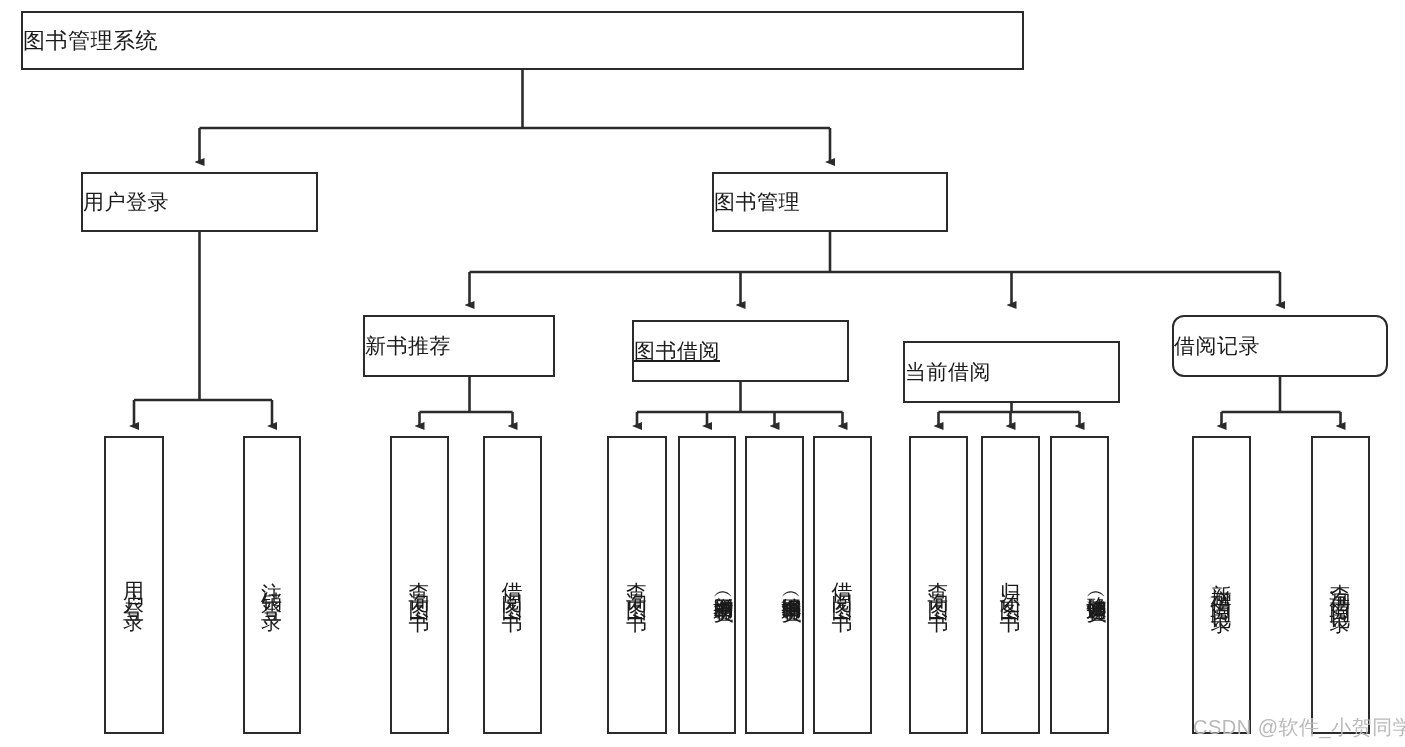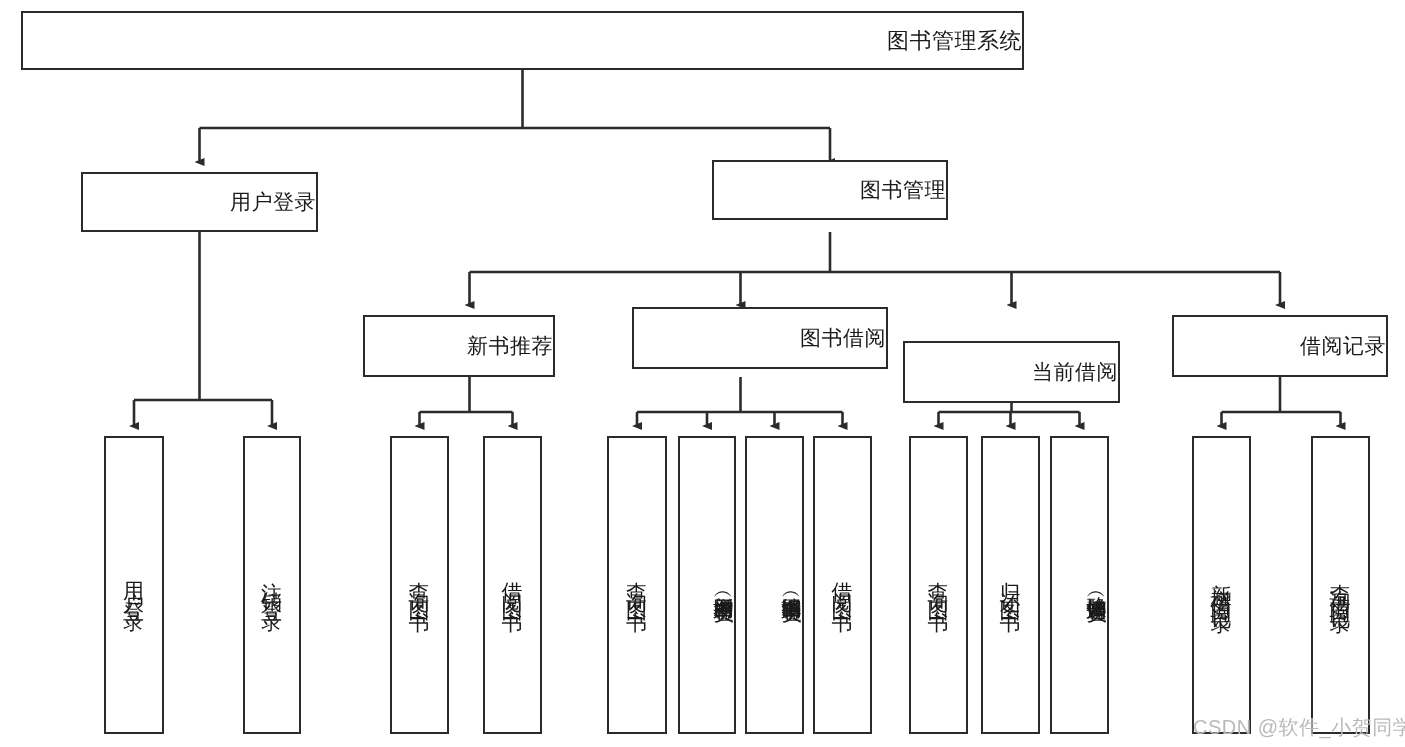--- a/index.html
+++ b/index.html
@@ -25,21 +25,21 @@
     height: 747px;
     pointer-events: none;
   }
   .node {
     position: absolute;
     box-sizing: border-box;
     background: #ffffff;
     border: 2px solid #2b2b2b;
     display: flex;
     align-items: center;
-    justify-content: flex-end;
+    justify-content: flex-start;
     color: #1a1a1a;
   }
   .node.horiz {
     font-size: 21px;
     letter-spacing: 0.5px;
   }
   .node.root {
     font-size: 22px;
   }
   .node.leaf {
@@ -116,33 +116,33 @@
       </g>
   </svg>
 
   <div id="nodes">
       <div class="node root horiz" style="left: 21px; top: 11px; width: 1003px; height: 59px;">
         <span class="htext">图书管理系统</span>
       </div>
       <div class="node horiz" style="left: 81px; top: 172px; width: 237px; height: 60px;">
         <span class="htext">用户登录</span>
       </div>
-      <div class="node horiz" style="left: 712px; top: 160px; width: 236px; height: 60px;">
+      <div class="node horiz" style="left: 712px; top: 172px; width: 236px; height: 60px;">
         <span class="htext">图书管理</span>
       </div>
       <div class="node horiz" style="left: 363px; top: 315px; width: 192px; height: 62px;">
         <span class="htext">新书推荐</span>
       </div>
-      <div class="node horiz" style="left: 632px; top: 307px; width: 256px; height: 62px;">
+      <div class="node horiz" style="left: 632px; top: 320px; width: 217px; height: 62px; text-decoration: underline;">
         <span class="htext">图书借阅</span>
       </div>
       <div class="node horiz" style="left: 903px; top: 315px; width: 217px; height: 62px; margin-top: 26px;">
         <span class="htext">当前借阅</span>
       </div>
-      <div class="node horiz" style="left: 1172px; top: 315px; width: 216px; height: 62px;">
+      <div class="node horiz" style="left: 1172px; top: 315px; width: 216px; height: 62px; border-radius: 12px;">
         <span class="htext">借阅记录</span>
       </div>
       <div class="node leaf center" style="left: 104px; top: 436px; width: 60px; height: 298px; letter-spacing: 10px; align-items: center;">
         <span class="vtext">用户登录</span>
       </div>
       <div class="node leaf center" style="left: 243px; top: 436px; width: 58px; height: 298px; letter-spacing: 10px; align-items: center;">
         <span class="vtext">注销登录</span>
       </div>
       <div class="node leaf center" style="left: 390px; top: 436px; width: 59px; height: 298px; letter-spacing: 10px; align-items: center;">
         <span class="vtext">查询图书</span>

